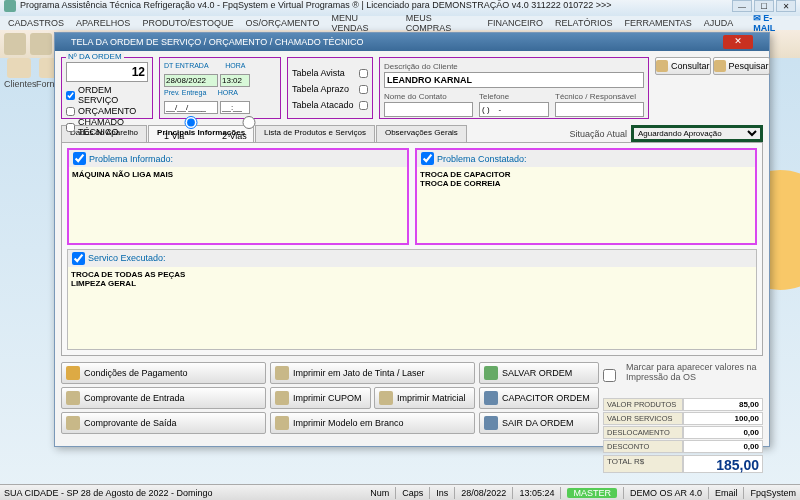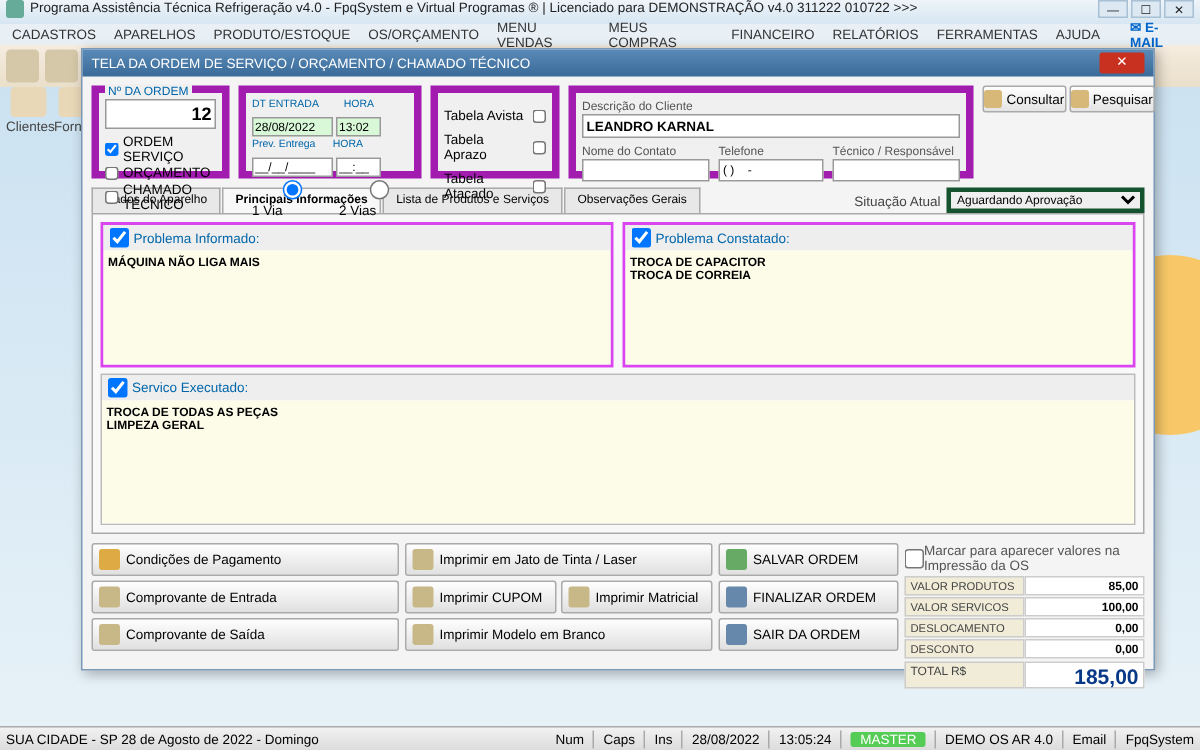--- a/index.html
+++ b/index.html
@@ -10,25 +10,25 @@
 .winbtns span{width:20px;height:12px;background:#dce8f2;border:1px solid #a8c0d4;display:flex;align-items:center;justify-content:center;font-size:8px;cursor:pointer}
 .menubar{height:14px;background:#e8f0f6;display:flex;gap:12px;padding:0 8px;align-items:center;font-size:8px;color:#333}
 .menubar span{cursor:pointer}
 .menubar .email{margin-left:8px;color:#06c;font-weight:bold}
 .toolbar{height:28px;background:linear-gradient(#f6ece0,#eadfca);display:flex;align-items:center;padding:0 4px;gap:4px}
 .tb-icon{width:22px;height:22px;background:#d4c8a8;border-radius:3px}
 .quick{position:absolute;left:4px;top:58px;display:flex;gap:2px}
 .quick .q{width:30px;text-align:center;font-size:7px;color:#444}
 .quick .q .qi{width:24px;height:20px;background:#e8d8b8;border-radius:3px;margin:0 auto 1px}
 .dialog{position:absolute;left:54px;top:32px;width:716px;height:415px;background:#f4f4f4;border:1px solid #7a98b8;box-shadow:2px 2px 8px rgba(0,0,0,0.3)}
-.dlg-title{height:18px;background:linear-gradient(#5a8ab8,#3a6a98);color:#fff;display:flex;align-items:center;padding:0 6px;font-size:9px}
+.dlg-title{height:18px;background:linear-gradient(#5a8ab8,#3a6a98);color:#fff;display:flex;align-items:center;padding:0 16px;font-size:9px}
 .dlg-title .dx{margin-left:auto;width:30px;height:14px;background:#c83020;border-radius:2px;text-align:center;color:#fff;line-height:12px;cursor:pointer}
 .dlg-body{padding:6px;height:calc(100% - 18px);display:flex;flex-direction:column}
 .toprow{display:flex;gap:6px;height:62px}
-.fs{border:5px solid #a21caf;padding:4px;background:#f0f0f0;position:relative}
+.fs{border:1px solid #a21caf;padding:4px;background:#f0f0f0;position:relative}
 .fs-label{position:absolute;top:-6px;left:4px;background:#f0f0f0;padding:0 2px;font-size:8px;color:#06a}
 .orderbox{width:92px}
 .ordernum{text-align:right;font-size:12px;font-weight:bold;padding:2px;border:1px solid #999;background:#fff;margin-bottom:3px}
 .chk{display:flex;align-items:center;gap:3px;font-size:8px;margin:1px 0}
 .chk input{width:9px;height:9px}
 .datesbox{width:122px}
 .datesbox .row{display:flex;gap:2px;margin-bottom:2px}
 .datesbox .lbl{font-size:7px;color:#06a}
 .datesbox input{width:54px;font-size:8px;border:1px solid #999;padding:1px;background:#fff}
 .datesbox .hora{width:30px}
@@ -57,21 +57,21 @@
 .servico .ph{background:#eee;padding:2px 4px;font-size:8px;color:#06a;display:flex;align-items:center;gap:3px}
 .servico textarea{flex:1;border:none;background:#fcfce8;padding:3px;font-size:8px;font-weight:bold;resize:none;font-family:inherit}
 .bottom{display:flex;gap:4px;margin-top:6px;height:78px}
 .btncol{display:flex;flex-direction:column;gap:3px;flex:1}
 .bigbtn{height:22px;background:linear-gradient(#fefefe,#e0e0e0);border:1px solid #aaa;border-radius:2px;font-size:7.5px;cursor:pointer;display:flex;align-items:center;padding:0 4px;gap:4px}
 .bigbtn .bi{width:14px;height:14px;background:#c8b888;border-radius:2px;flex-shrink:0}
 .bigbtn .bi.green{background:#6a6}
 .bigbtn .bi.blue{background:#68a}
 .bigbtn .bi.gold{background:#da4}
 .totals{width:160px;display:flex;flex-direction:column;gap:1px}
-.totals .cm{font-size:7px;color:#555;display:flex;align-items:center;gap:0;margin-bottom:1px}
+.totals .cm{font-size:7px;color:#555;display:flex;align-items:flex-end;gap:10px;margin-bottom:15px}
 .totals .trow{display:flex;height:14px}
 .totals .tlbl{width:80px;background:#f0ecd8;border:1px solid #ccc;font-size:7.5px;padding:1px 3px;color:#444}
 .totals .tval{flex:1;background:#fff;border:1px solid #ccc;text-align:right;padding:1px 3px;font-size:8px;font-weight:bold}
 .totals .grand{display:flex;height:18px;margin-top:1px}
 .totals .grand .tlbl{background:#f0ecd8;font-size:8px}
 .totals .grand .tval{font-size:14px;color:#083888;font-weight:bold}
 .circle{position:absolute;right:-40px;top:170px;width:120px;height:120px;background:#f8c868;border-radius:50%}
 .statusbar{position:absolute;bottom:0;left:0;right:0;height:16px;background:linear-gradient(#f2f2f2,#dcdcdc);border-top:1px solid #aaa;display:flex;align-items:center;font-size:8px;padding:0 4px;gap:16px}
 .statusbar .sep{border-left:1px solid #aaa;height:12px}
 .statusbar .right{margin-left:auto;display:flex;align-items:center;gap:6px}
@@ -282,21 +282,21 @@
             <span>Imprimir Modelo em Branco</span>
           </button>
       </div>
       <div class="btncol" style="flex:0 0 120px">
         <button class="bigbtn">
             <span class="bi green"></span>
             <span>SALVAR ORDEM</span>
           </button>
         <button class="bigbtn">
             <span class="bi blue"></span>
-            <span>FINALIZAR ORDEM</span>
+            <span>CAPACITOR ORDEM</span>
           </button>
         <button class="bigbtn">
             <span class="bi blue"></span>
             <span>SAIR DA ORDEM</span>
           </button>
       </div>
       <div class="totals">
         <label class="cm">
             <input type="checkbox" style="">
             <span>Marcar para aparecer valores na Impressão da OS</span>

